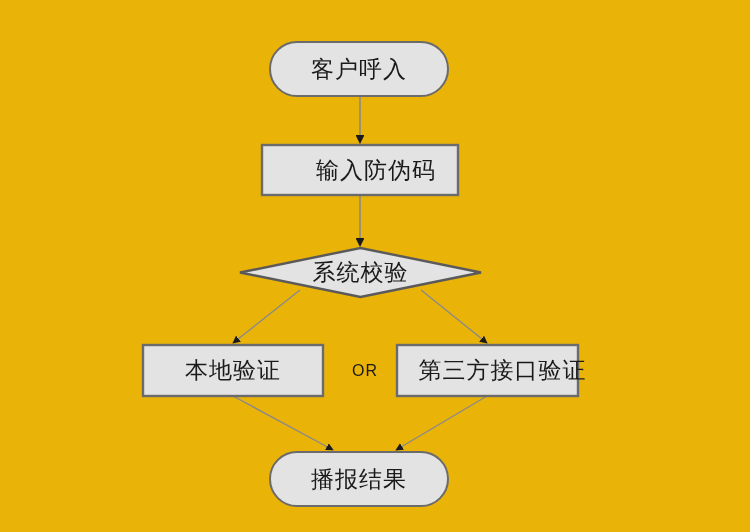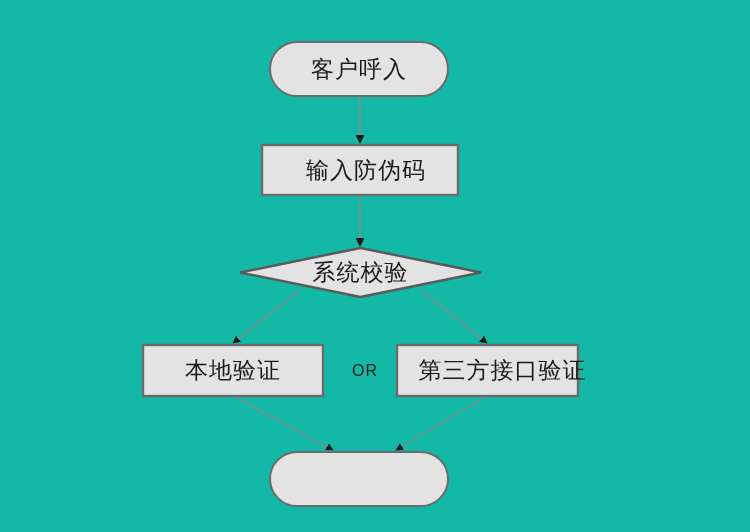--- a/index.html
+++ b/index.html
@@ -10,21 +10,21 @@
   body {
     width: 750px;
     height: 532px;
     font-family: "Liberation Sans", "DejaVu Sans", sans-serif;
     overflow: hidden;
   }
   #flowchart-canvas {
     position: relative;
     width: 750px;
     height: 532px;
-    background: #14b8a6;
+    background: #eab308;
   }
   #flow-svg {
     position: absolute;
     left: 0;
     top: 0;
     width: 750px;
     height: 532px;
   }
   .node-label {
     position: absolute;
@@ -86,24 +86,25 @@
       <rect x="143" y="345" width="180" height="51" fill="#e3e3e3" stroke="#6b6b6b" stroke-width="2.4"></rect>
 
       <rect x="397" y="345" width="181" height="51" fill="#e3e3e3" stroke="#6b6b6b" stroke-width="2.4"></rect>
 
       <rect x="270" y="452" width="178" height="54" rx="27" ry="27" fill="#e3e3e3" stroke="#6b6b6b" stroke-width="2"></rect>
     </g>
   </svg>
 
   <div class="node-label" style="left:270px; top:42px; width:178px; height:54px;">客户呼入</div>
 
-  <div class="node-label" style="left:268px; top:145px; width:196px; height:50px;">输入防伪码</div>
+  <div class="node-label" style="left:262px; top:145px; width:196px; height:50px;padding-left:16px;">输入防伪码</div>
 
   <div class="node-label" style="left:240px; top:248px; width:241px; height:49px;">系统校验</div>
 
   <div class="node-label" style="left:143px; top:345px; width:180px; height:51px;">本地验证</div>
 
   <div class="node-label" style="left:397px; top:345px; width:211px; height:51px;">第三方接口验证</div>
 
+  <div class="node-label" style="left:270px; top:452px; width:178px; height:54px;">播报结果</div>
 
   <div class="or-label" style="left:340px; top:358px; width:50px; height:26px;">OR</div>
 
 </div>
 
 </body></html>

